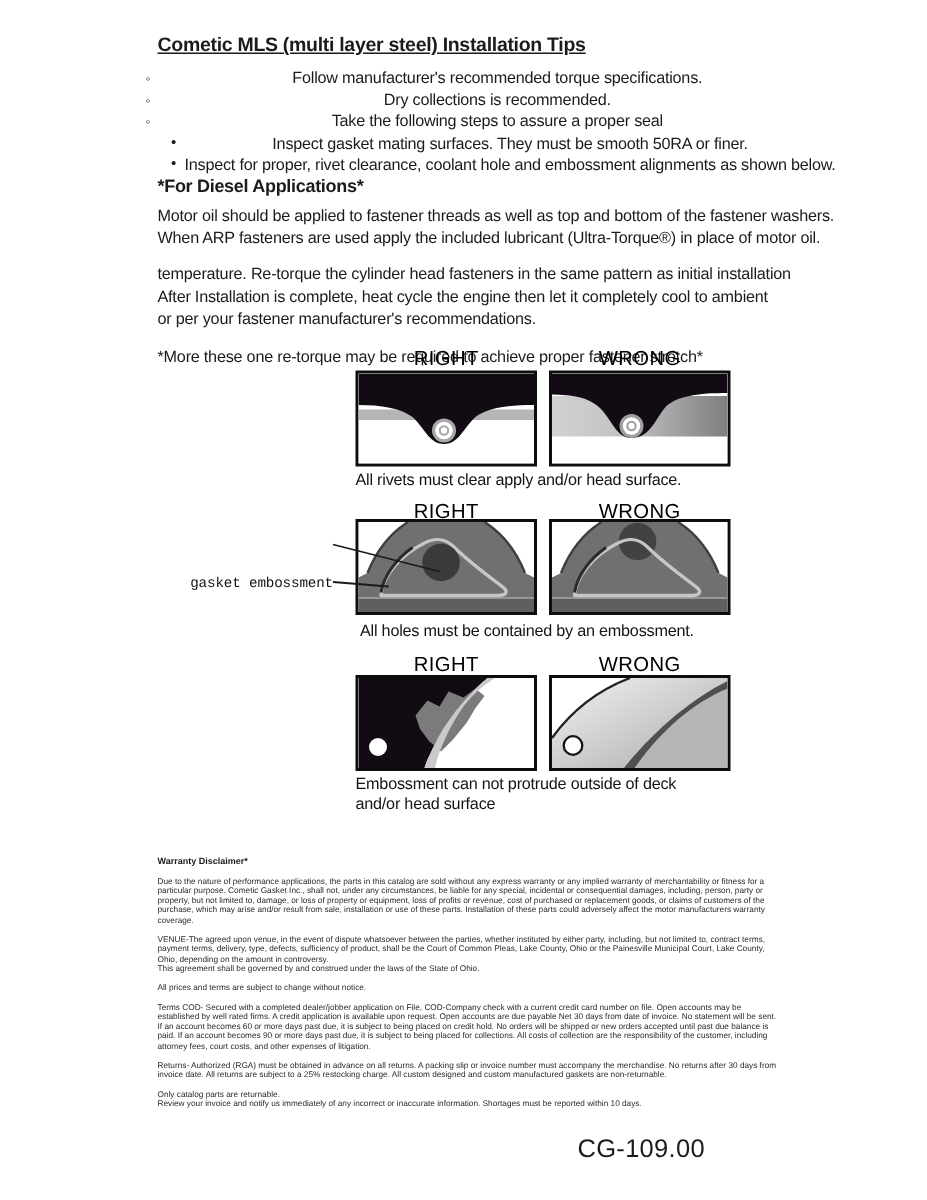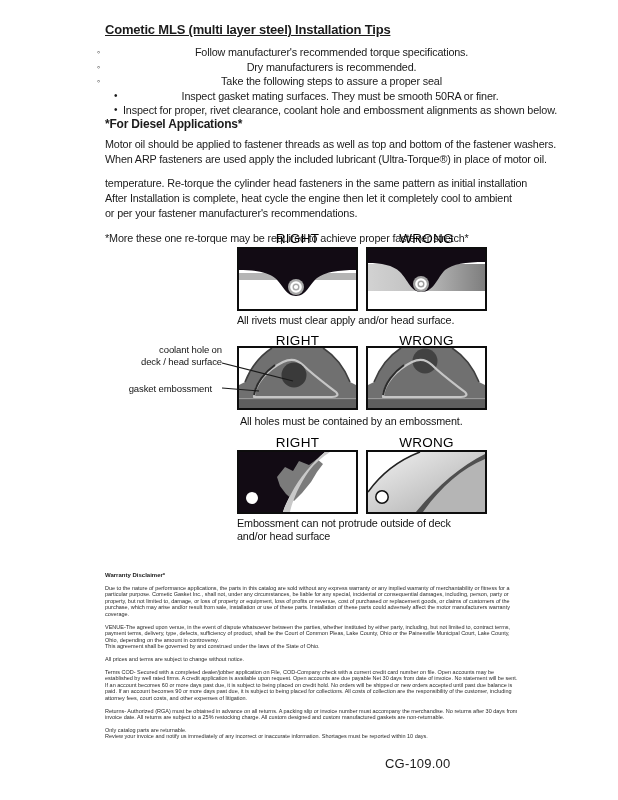--- a/index.html
+++ b/index.html
@@ -35,32 +35,32 @@
   .caption { font-size:10.8px; letter-spacing:-0.15px; white-space:nowrap; line-height:13px; color:#141414; }
   
   .callout { width:117px; text-align:right; font-size:9.5px; line-height:11.5px; letter-spacing:-0.1px; color:#141414; }
   .leader { z-index:5; }
   
   .warranty { left:105px; top:572px; width:414px; font-size:5.5px; line-height:6.6px; color:#2a2a2a; }
   .warranty h3 { font-size:6px; font-weight:bold; margin-bottom:6px; color:#1b1b1b; }
   .warranty p { margin-bottom:6px; }
   .warranty p.tight { margin-bottom:0; }
   
-  .footer-code { left:385px; top:756px; font-size:13px; letter-spacing:0.2px; color:#1b1b1b; }
+  .footer-code { left:385px; top:756px; font-size:17px; letter-spacing:0.2px; color:#1b1b1b; }
 </style>
 </head>
 <body>
 
 <div class="page">
 
   <h1 class="abs title">Cometic MLS (multi layer steel) Installation Tips</h1>
 
   <ul class="abs tips">
     <li class="lvl1">Follow manufacturer's recommended torque specifications.</li>
-    <li class="lvl1">Dry manufacturers is recommended.</li>
+    <li class="lvl1">Dry collections is recommended.</li>
     <li class="lvl1">Take the following steps to assure a proper seal</li>
     <li class="lvl2">Inspect gasket mating surfaces.  They must be smooth 50RA or finer.</li>
     <li class="lvl2">Inspect for proper, rivet clearance, coolant hole and embossment alignments as shown below.</li>
   </ul>
 
   <div class="abs diesel">
     <h2>*For Diesel Applications*</h2>
     <div class="para">
       <div class="ln">Motor oil should be applied to fastener threads as well as top and bottom of the fastener washers.</div>
       <div class="ln">When ARP fasteners are used apply the included lubricant (Ultra-Torque®) in place of motor oil.</div>
@@ -101,25 +101,21 @@
       <circle cx="53" cy="35" r="8" fill="#9f9f9f"></circle>
       <circle cx="53" cy="35" r="5.8" fill="#ffffff"></circle>
       <circle cx="53" cy="35" r="2.8" fill="#ffffff" stroke="#9f9f9f" stroke-width="1.4"></circle>
     </svg>
   </div>
   <div class="abs caption" style="left:237px; top:314px;">All rivets must clear apply and/or head surface.</div>
 
   <div class="abs dlabel" style="left:237px; top:333px;">RIGHT</div>
   <div class="abs dlabel" style="left:366px; top:333px;">WRONG</div>
 
-  <div class="abs callout" style="left:105px; top:344px;">
-    <div>coolant hole on</div>
-    <div>deck / head surface</div>
-  </div>
-  <div class="abs callout" style="left:95px; top:383px;">gasket embossment</div>
+  <div class="abs callout" style="left:105px; top:383px;font-family:Liberation Mono, monospace;">gasket embossment</div>
 
   <div class="abs dbox" style="left:237px; top:346px;">
     <svg viewBox="0 0 117 60">
       <rect x="0" y="0" width="117" height="60" fill="#707070"></rect>
       <rect x="0" y="50" width="117" height="1.3" fill="#9a9a9a"></rect>
       <rect x="0" y="51.3" width="117" height="8.7" fill="#5f5f5f"></rect>
       <path d="M0,0 L33,0 C22,7 12,19 6,34 L0,37 Z" fill="#ffffff"></path>
       <path d="M117,0 L84,0 C95,7 105,19 111,34 L117,37 Z" fill="#ffffff"></path>
       <path d="M33,0 C22,7 12,19 6,34" fill="none" stroke="#3f3f3f" stroke-width="1.6"></path>
       <path d="M84,0 C95,7 105,19 111,34" fill="none" stroke="#3f3f3f" stroke-width="1.6"></path>

